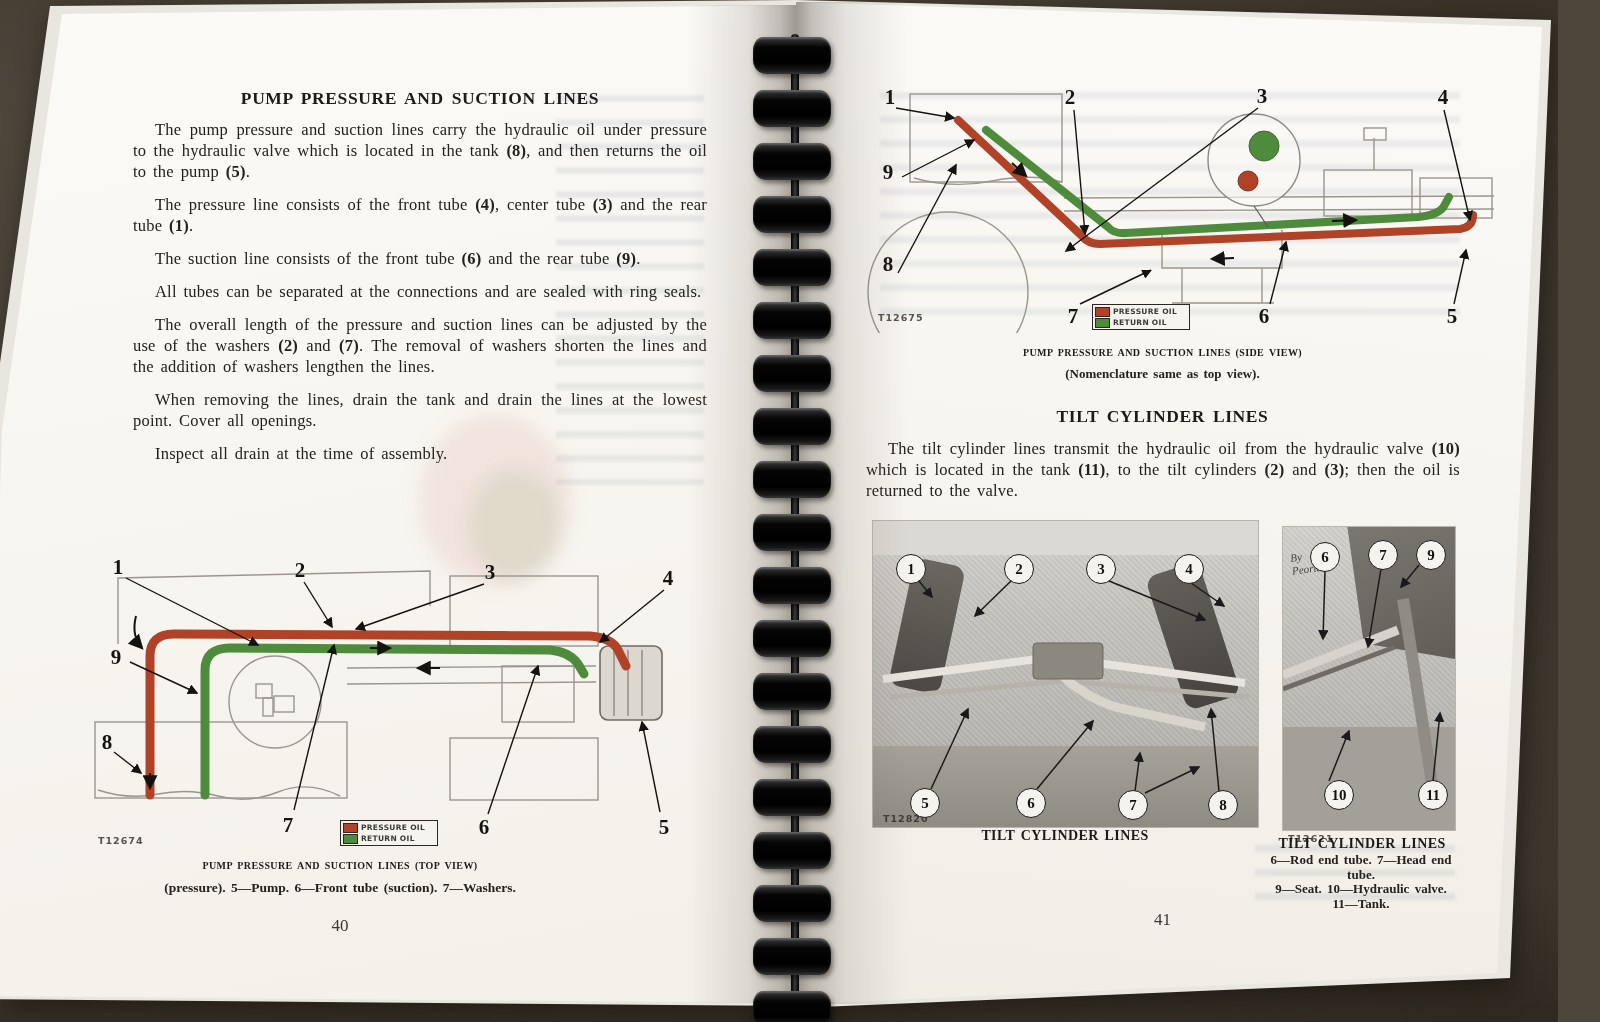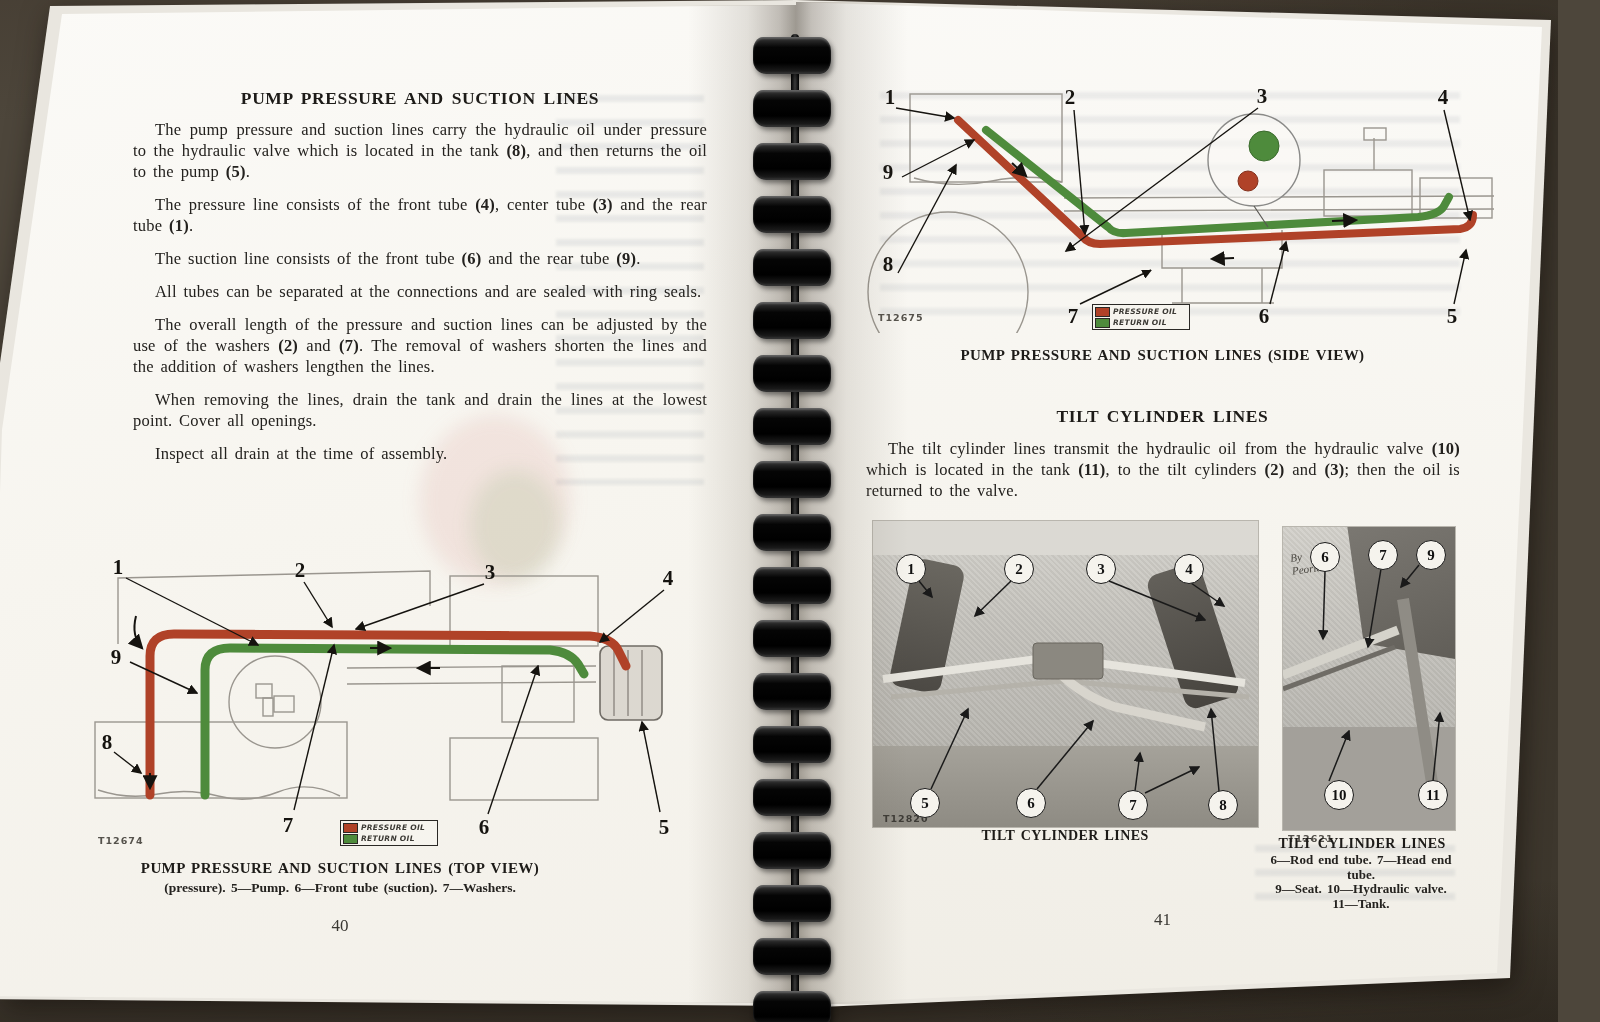--- a/index.html
+++ b/index.html
@@ -39,27 +39,27 @@
   .tooth{position:absolute;left:0;width:78px;height:37px;
     background:linear-gradient(180deg,#3a3a3a 0%,#050505 28%,#000 70%,#242424 100%);
     border-radius:10px 12px 11px 13px / 14px;
     box-shadow:2px 3px 5px rgba(0,0,0,0.45), inset 0 2px 2px rgba(255,255,255,0.22), inset 0 -2px 2px rgba(255,255,255,0.08);}
 
   
   .body-text{font-size:16.5px;line-height:21px;text-align:justify;color:#23211e;
     letter-spacing:0.2px;word-spacing:2.5px;}
   .body-text p{margin:0 0 12px 0;text-indent:22px;}
   .h-caps{font-weight:bold;letter-spacing:0.6px;word-spacing:3px;color:#1d1b18;text-align:center;}
-  .cap-title{font-weight:bold;font-size:15px;letter-spacing:0.4px;word-spacing:2px;color:#1d1b18;text-align:center;}
+  .cap-title{font-weight:bold;font-size:10px;letter-spacing:0.4px;word-spacing:2px;color:#1d1b18;text-align:center;}
   .cap-lines{font-weight:bold;font-size:13.5px;line-height:17px;color:#24221f;text-align:center;word-spacing:2px;}
   .pagenum{font-size:17px;color:#3a3833;text-align:center;}
   .figid{font-family:"DejaVu Sans", sans-serif;font-size:9.5px;font-weight:bold;color:#55524c;letter-spacing:1px;}
 
   
-  .legend{position:absolute;border:1.2px solid #2a2825;background:#f6f4ee;padding:1px 2px;font-style:italic;}
+  .legend{position:absolute;border:1.2px solid #2a2825;background:#f6f4ee;padding:1px 2px;}
   .legend .row{display:flex;align-items:center;height:11px;}
   .legend .sw{width:13px;height:8px;border:0.8px solid #2a2825;margin-right:3px;}
   .legend .lb{font-family:"DejaVu Sans", sans-serif;font-size:7.5px;font-weight:bold;color:#3c3a35;letter-spacing:0.3px;white-space:nowrap;}
 
   
   .photo{position:absolute;overflow:hidden;background:
     repeating-linear-gradient(45deg, rgba(255,255,255,0.05) 0 2px, rgba(0,0,0,0.04) 2px 4px),
     linear-gradient(180deg,#d4d2cc 0%,#c6c4be 30%,#b9b7b1 70%,#a5a29a 100%);
     box-shadow:0 0 0 1px #b9b6ae;}
   .callout{position:absolute;width:28px;height:28px;border-radius:50%;background:#f5f3ed;
@@ -246,20 +246,21 @@
           <div class="lb">PRESSURE OIL</div>
           </div>
         <div class="row">
             <div class="sw" style="background-color: rgb(78, 139, 60);"></div>
           <div class="lb">RETURN OIL</div>
           </div>
       </div>
       <div class="abs figid" style="left:878px;top:312px;">T12675</div>
 
       <div class="abs cap-title" style="left:865px;top:347px;width:595px;">PUMP PRESSURE AND SUCTION LINES (SIDE VIEW)</div>
+      <div class="abs cap-lines" style="left:865px;top:365px;width:595px;font-size:13px;">(Nomenclature same as top view).</div>
 
       <div class="abs h-caps" style="left:865px;top:406px;width:595px;font-size:17.5px;">TILT CYLINDER LINES</div>
       <div class="abs body-text" style="left:866px;top:438px;width:594px;">
         <p>The tilt cylinder lines transmit the hydraulic oil from the hydraulic valve <b>(10)</b> which is located in the tank <b>(11)</b>, to the tilt cylinders <b>(2)</b> and <b>(3)</b>; then the oil is returned to the valve.</p>
       </div>
 
       <div class="photo" style="left:873px;top:521px;width:385px;height:306px;">
         <div class="abs" style="left:0;top:0;width:385px;height:34px;background:#dbd9d3;"></div>
         <div class="abs" style="left:0;top:225px;width:385px;height:81px;background:linear-gradient(#a5a29a,#8e8b83);"></div>
         <div class="abs" style="left:28px;top:40px;width:52px;height:130px;transform:rotate(12deg);border-radius:12px;background:linear-gradient(180deg,#6a6760,#4c4944);"></div>

